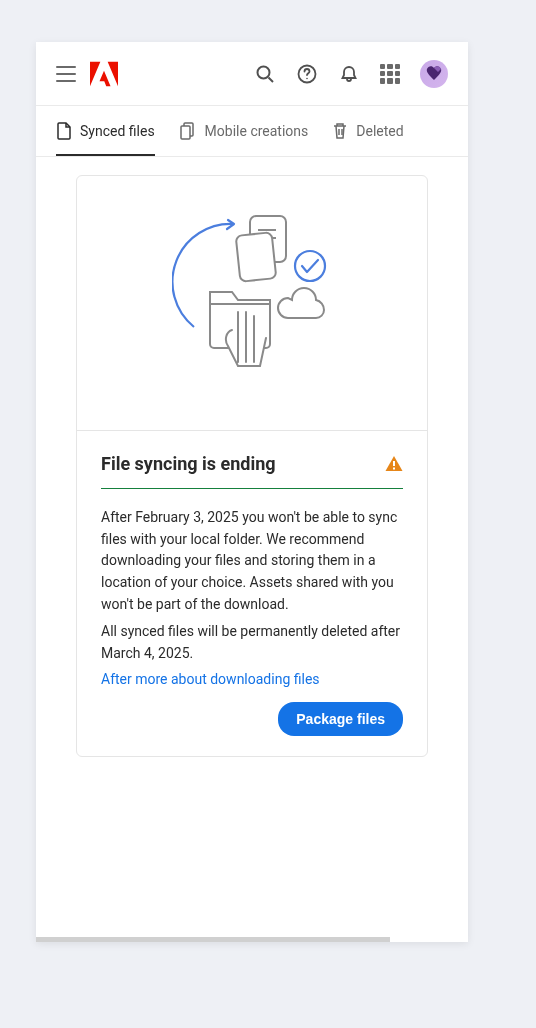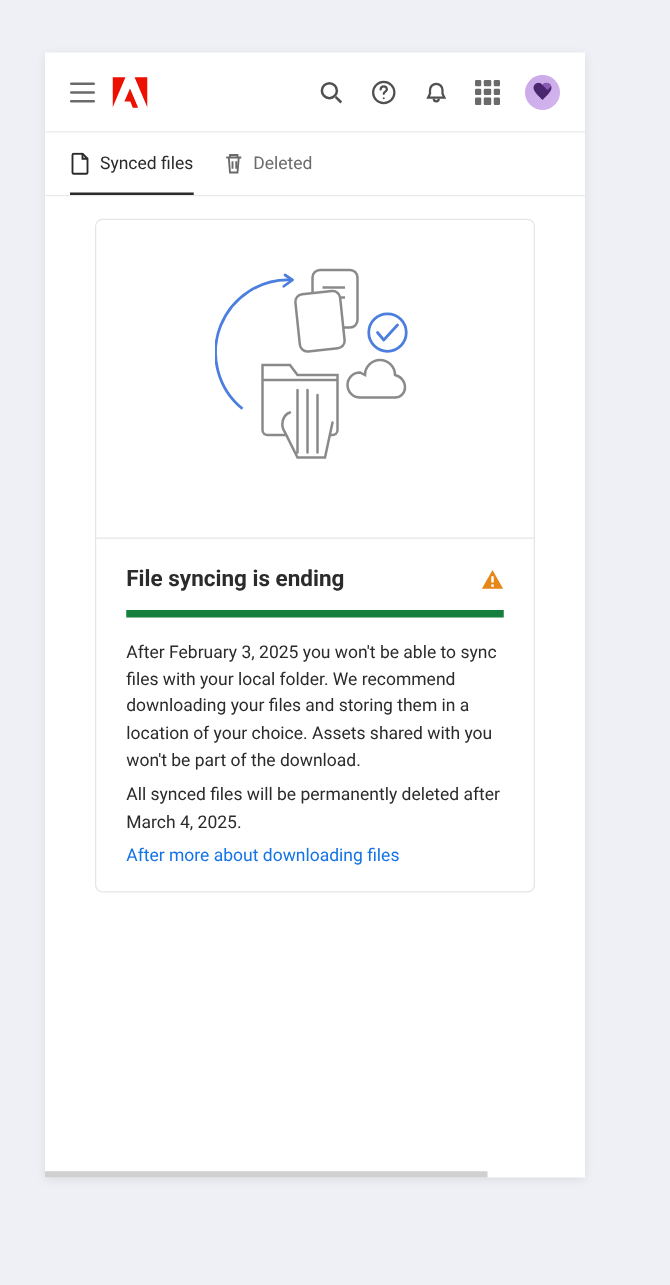--- a/index.html
+++ b/index.html
@@ -117,21 +117,21 @@
       border-bottom: 1px solid #e5e5e5;
     }
     .card-body {
       padding: 22px 24px 20px;
     }
     .card-title-row {
       display: flex;
       align-items: center;
       justify-content: space-between;
       padding-bottom: 14px;
-      border-bottom: 6px solid #15803d;
+      border-bottom: 1px solid #15803d;
       margin-bottom: 18px;
     }
     .card-title {
       font-size: 18px;
       font-weight: 700;
       color: #2b2b2b;
     }
     .warn-icon {
       width: 18px;
       height: 18px;
@@ -227,20 +227,27 @@
     </div>
   </div>
 
   <div class="tabs">
     <div class="tab active">
       <svg width="16" height="18" viewBox="0 0 16 18" fill="none" stroke="#2b2b2b" stroke-width="1.5">
         <path d="M3 1h7l4 4v11a1 1 0 01-1 1H3a1 1 0 01-1-1V2a1 1 0 011-1z"></path>
         <path d="M10 1v4h4"></path>
       </svg>
       <span>Synced files</span>
+    </div>
+    <div class="tab">
+      <svg width="18" height="18" viewBox="0 0 18 18" fill="none" stroke="#6a6a6a" stroke-width="1.5">
+        <rect x="5" y="1" width="9" height="13" rx="1"></rect>
+        <rect x="2" y="4" width="9" height="13" rx="1" fill="#fff"></rect>
+      </svg>
+      <span>Mobile creations</span>
     </div>
     <div class="tab">
       <svg width="16" height="18" viewBox="0 0 16 18" fill="none" stroke="#6a6a6a" stroke-width="1.5">
         <path d="M2 4h12M5 4V2h6v2M4 4l1 12h6l1-12"></path>
         <line x1="7" y1="7" x2="7" y2="13"></line>
         <line x1="10" y1="7" x2="10" y2="13"></line>
       </svg>
       <span>Deleted</span>
     </div>
   </div>
@@ -275,18 +282,21 @@
           <div class="card-title">File syncing is ending</div>
           <svg class="warn-icon" viewBox="0 0 18 18">
             <path fill="#e68619" d="M9 1 L17.5 16 H0.5 Z"></path>
             <rect x="8" y="6" width="2" height="5" fill="#fff"></rect>
             <rect x="8" y="12.5" width="2" height="2" fill="#fff"></rect>
           </svg>
         </div>
         <p class="card-text">After February 3, 2025 you won't be able to sync files with your local folder. We recommend downloading your files and storing them in a location of your choice. Assets shared with you won't be part of the download.</p>
         <p class="card-text" style="margin-bottom:4px">All synced files will be permanently deleted after March 4, 2025.</p>
         <a class="link">After more about downloading files</a>
+        <div class="card-actions">
+          <button class="primary-btn">Package files</button>
+        </div>
       </div>
     </div>
   </div>
 
   <div class="scroll-indicator"></div>
 </div>
 
 </body></html>

